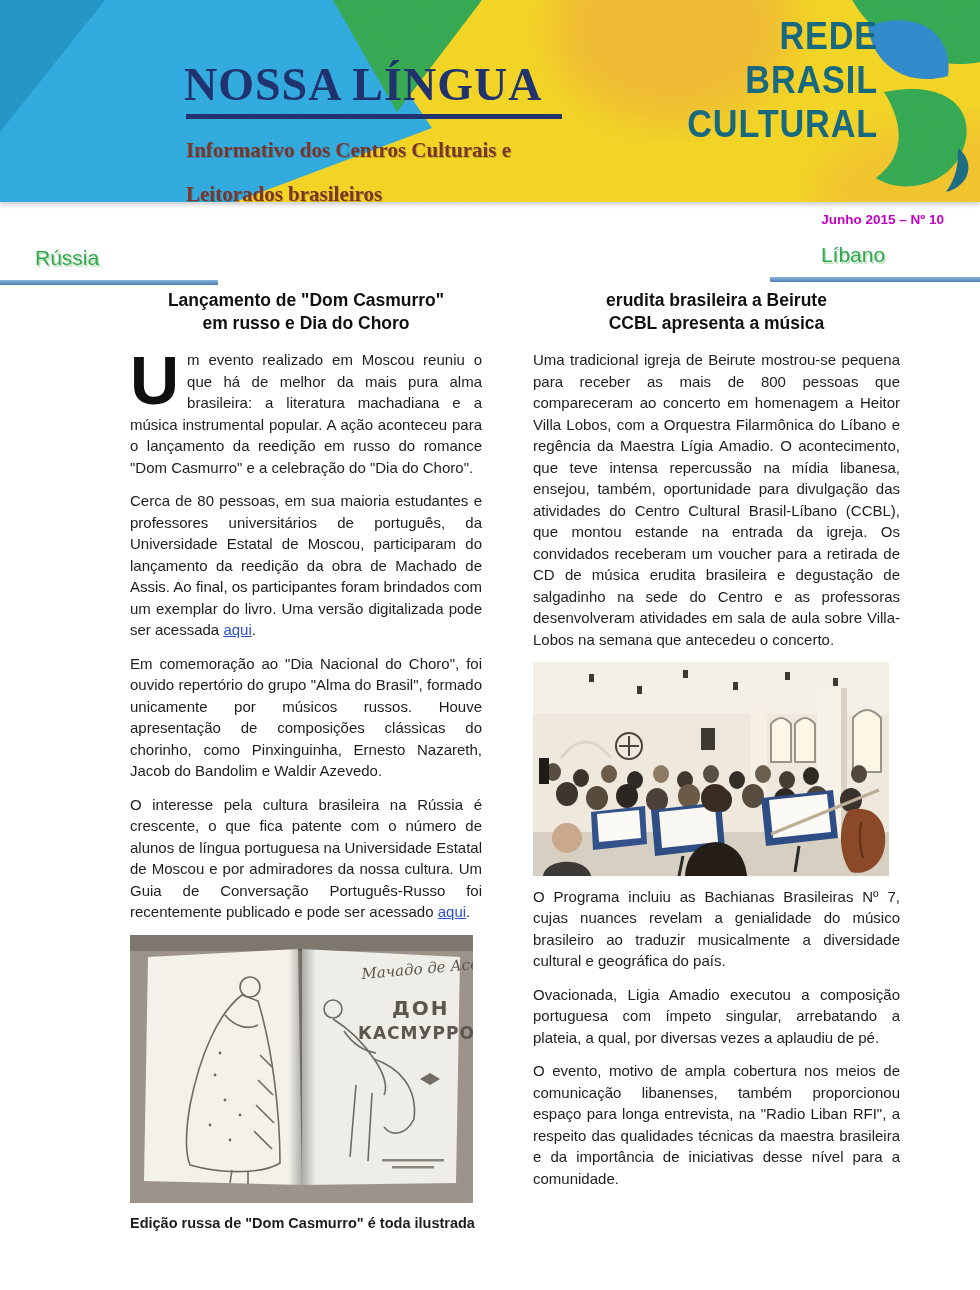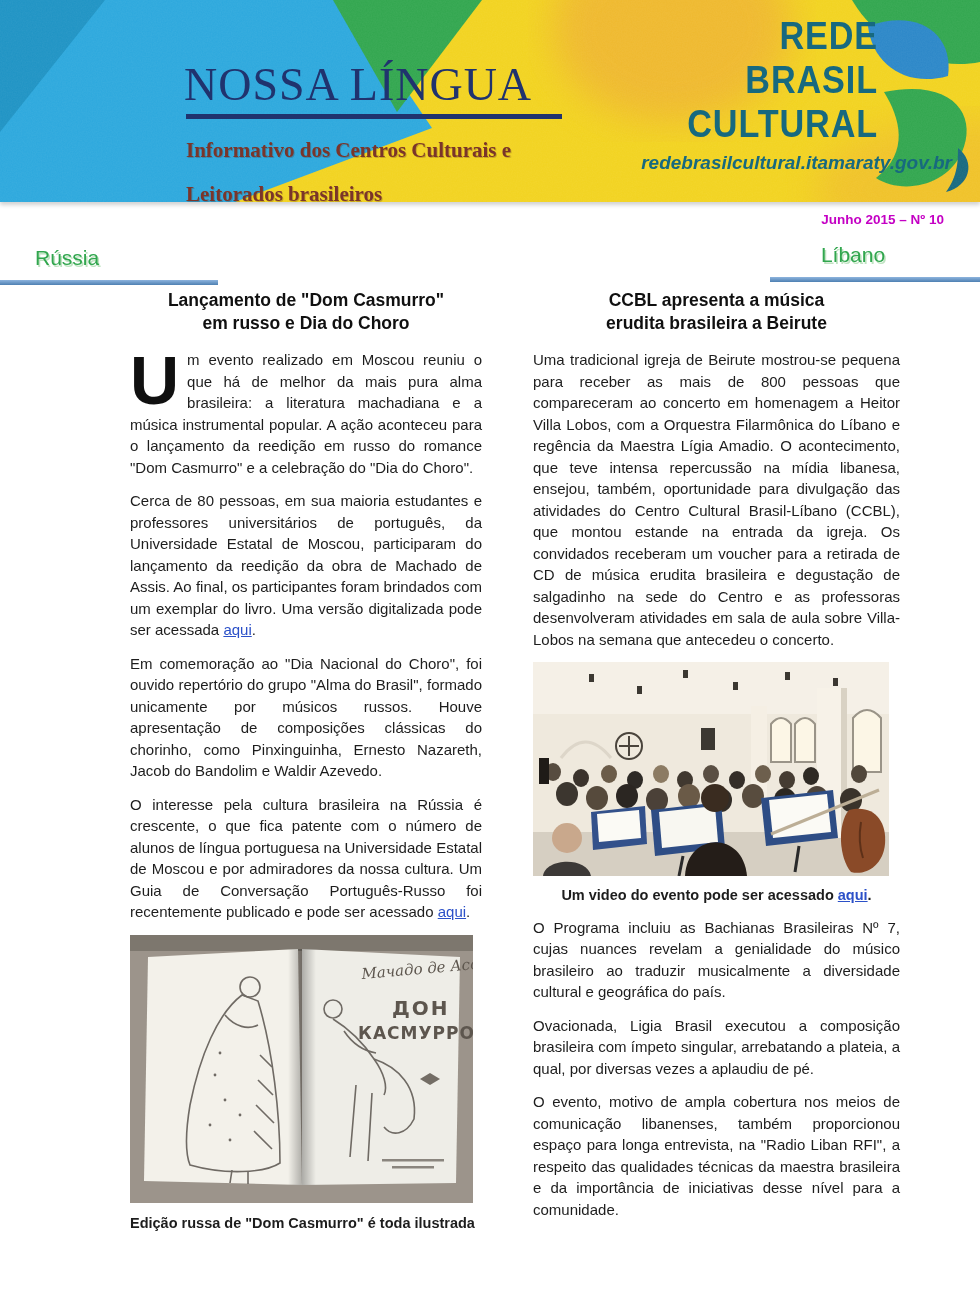--- a/index.html
+++ b/index.html
@@ -2,21 +2,21 @@
 <html style="--c-yellow: #F2D31F; --c-blue: #2CA8DD; --c-blueDark: #1E93C4; --c-green: #31A64E; --c-orange: #EDA43B; --c-navy: #20336E; --c-maroon: #7A352A; --c-teal: #17697F; --c-magenta: #C400C4; --c-link: #2B50C8;"><head>
 <meta charset="utf-8">
 <style>
   html,body{margin:0;padding:0;background:#ffffff;}
   .page{position:relative;width:980px;height:1290px;background:#fff;overflow:hidden;
         font-family:"Liberation Sans", sans-serif;color:#1e1e1e;}
 
   
   .banner{position:absolute;left:0;top:0;width:980px;height:202px;box-shadow:0 3px 4px rgba(0,0,0,.18);}
   .banner svg{position:absolute;left:0;top:0;}
-  .m-title{position:absolute;left:184px;top:58px;font-family:"Liberation Serif",serif;font-weight:normal;
+  .m-title{position:absolute;left:184px;top:58px;font-family:"Liberation Serif",serif;font-weight:bold;
            font-size:46px;letter-spacing:1px;color:var(--c-navy,#20336e);white-space:nowrap;}
   .m-rule{position:absolute;left:186px;top:114px;width:376px;height:5px;background:var(--c-navy,#20336e);}
   .m-sub{position:absolute;left:186px;font-family:"Liberation Serif",serif;font-weight:bold;font-size:21px;
          color:var(--c-maroon,#7a352a);text-shadow:1px 1px 0 rgba(70,30,20,.25);white-space:nowrap;}
   .m-sub.l1{top:138px}.m-sub.l2{top:182px}
   .brand{position:absolute;top:14px;right:102px;text-align:right;font-weight:bold;font-size:38px;line-height:44px;
          letter-spacing:1px;color:var(--c-teal,#17697f);transform:scaleX(.9);transform-origin:100% 0;}
   .brand-url{position:absolute;top:152px;right:28px;font-style:italic;font-weight:bold;font-size:19px;
              color:var(--c-teal,#17697f);white-space:nowrap;}
 
@@ -80,21 +80,20 @@
     <div class="m-title">NOSSA LÍNGUA</div>
     <div class="m-rule"></div>
     <div class="m-sub l1">Informativo dos Centros Culturais e</div>
     <div class="m-sub l2">Leitorados brasileiros</div>
 
     <div class="brand">
       <div>REDE</div>
       <div>BRASIL</div>
       <div>CULTURAL</div>
     </div>
-    <div class="brand-url">redebrasilcultural.itamaraty.gov.br</div>
   </header>
 
   <div class="issue">Junho 2015 – Nº 10</div>
 
   <div class="region russia">Rússia</div>
   <div class="rule russia"></div>
   <div class="region libano">Líbano</div>
   <div class="rule libano"></div>
 
   <section class="col left">
@@ -158,22 +157,22 @@
         <path d="M300,138 l10,6 -10,6 -10,-6 Z" fill="#5d564e" opacity=".85"></path>
         <rect x="252" y="224" width="62" height="2.5" fill="#8a857e"></rect>
         <rect x="262" y="231" width="42" height="2.5" fill="#8a857e"></rect>
       </svg>
     </figure>
     <div class="caption-left">Edição russa de "Dom Casmurro" é toda ilustrada</div>
   </section>
 
   <section class="col right">
     <h3 class="art-title">
+      <div>erudita brasileira a Beirute</div>
       <div>CCBL apresenta a música</div>
-      <div>erudita brasileira a Beirute</div>
     </h3>
 
     <p>Uma tradicional igreja de Beirute mostrou-se pequena para receber as mais de 800 pessoas que compareceram ao concerto em homenagem a Heitor Villa Lobos, com a Orquestra Filarmônica do Líbano e regência da Maestra Lígia Amadio. O acontecimento, que teve intensa repercussão na mídia libanesa, ensejou, também, oportunidade para divulgação das atividades do Centro Cultural Brasil-Líbano (CCBL), que montou estande na entrada da igreja. Os convidados receberam um voucher para a retirada de CD de música erudita brasileira e degustação de salgadinho na sede do Centro e as professoras desenvolveram atividades em sala de aula sobre Villa-Lobos na semana que antecedeu o concerto.</p>
 
     <figure class="fig-right">
       <svg width="356" height="214" viewBox="0 0 356 214">
         <rect width="356" height="214" fill="#efe9dd"></rect>
         <rect y="0" width="356" height="52" fill="#f5f0e7"></rect>
         <rect y="170" width="356" height="44" fill="#d6cfc2"></rect>
 
@@ -243,20 +242,19 @@
 
         <circle cx="34" cy="176" r="15" fill="#c9a88c"></circle>
         <path d="M10,214 C12,196 54,194 58,214 Z" fill="#3c3937"></path>
         <circle cx="182" cy="136" r="14" fill="#3a2c20"></circle>
         <path d="M152,214 C154,170 210,168 214,214 Z" fill="#241d18"></path>
 
         <path d="M316,148 C340,142 354,158 352,182 C350,204 332,214 318,210 C306,196 304,162 316,148 Z" fill="#8a4a28"></path>
         <path d="M328,160 C326,172 326,184 330,196" stroke="#5d3018" stroke-width="2" fill="none"></path>
       </svg>
     </figure>
-    <div class="caption-right"><span>Um video do evento pode ser acessado </span><a class="body-link">aqui</a><span>.</span></div>
 
     <p>O Programa incluiu as Bachianas Brasileiras Nº 7, cujas nuances revelam a genialidade do músico brasileiro ao traduzir musicalmente a diversidade cultural e geográfica do país.</p>
-    <p>Ovacionada, Ligia Brasil executou a composição brasileira com ímpeto singular, arrebatando a plateia, a qual, por diversas vezes a aplaudiu de pé.</p>
+    <p>Ovacionada, Ligia Amadio executou a composição portuguesa com ímpeto singular, arrebatando a plateia, a qual, por diversas vezes a aplaudiu de pé.</p>
     <p>O evento, motivo de ampla cobertura nos meios de comunicação libanenses, também proporcionou espaço para longa entrevista, na "Radio Liban RFI", a respeito das qualidades técnicas da maestra brasileira e da importância de iniciativas desse nível para a comunidade.</p>
   </section>
 
 </div>
 
 </body></html>

